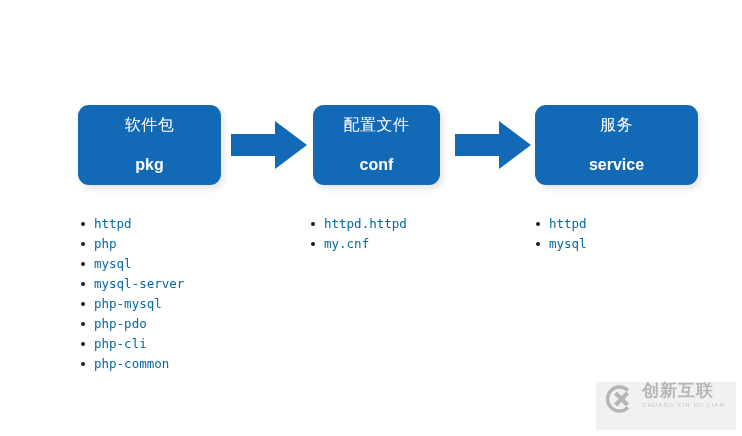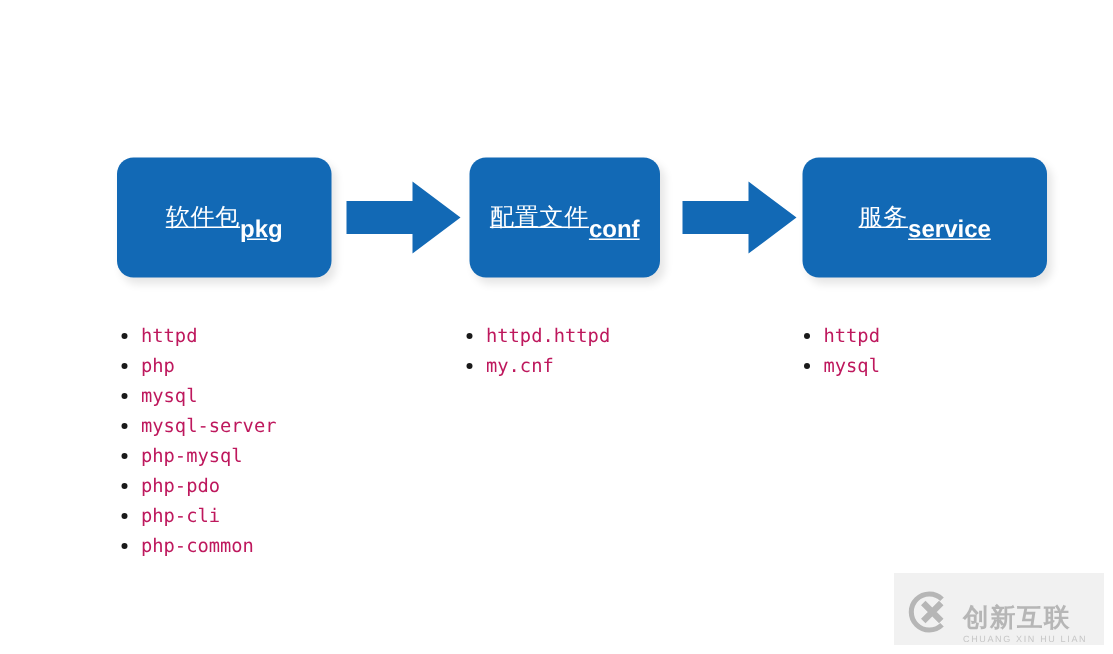--- a/index.html
+++ b/index.html
@@ -24,26 +24,25 @@
 
   
   .flow-box {
     position: absolute;
     top: 105px;
     height: 80px;
     border-radius: 11px;
     background: #1269b5;
     box-shadow: 3px 4px 6px rgba(0, 0, 0, 0.10);
     display: flex;
-    flex-direction: row;
+    flex-direction: column;
     align-items: center;
     justify-content: center;
     color: #ffffff;
     box-sizing: border-box;
-    text-decoration: underline;
   }
   .flow-box .cn {
     font-family: "DejaVu Sans", "Liberation Sans", sans-serif;
     font-size: 16px;
     font-weight: 400;
     line-height: 1.35;
     letter-spacing: 0.5px;
   }
   .flow-box .en {
     font-family: "Liberation Sans", sans-serif;
@@ -79,21 +78,21 @@
   #list-pkg     { left: 80px; }
   #list-file    { left: 310px; }
   #list-service { left: 535px; }
 
   .pkg-list li {
     position: relative;
     padding-left: 14px;
     font-family: "DejaVu Sans Mono", "Liberation Mono", monospace;
     font-size: 12.5px;
     line-height: 20px;
-    color: #be185d;
+    color: #0369a1;
     white-space: pre;
   }
   .pkg-list li::before {
     content: "";
     position: absolute;
     left: 1px;
     top: 8px;
     width: 4px;
     height: 4px;
     border-radius: 50%;
@@ -102,21 +101,21 @@
 
   
   #watermark {
     position: absolute;
     left: 596px;
     top: 382px;
     width: 140px;
     height: 48px;
     background: #f1f1f1;
     display: flex;
-    align-items: flex-end;
+    align-items: flex-start;
     gap: 6px;
     padding-left: 6px;
     box-sizing: border-box;
     opacity: 0.95;
   }
   #watermark .mark { flex: 0 0 auto; }
   #watermark .wm-text {
     display: flex;
     flex-direction: column;
     justify-content: center;

